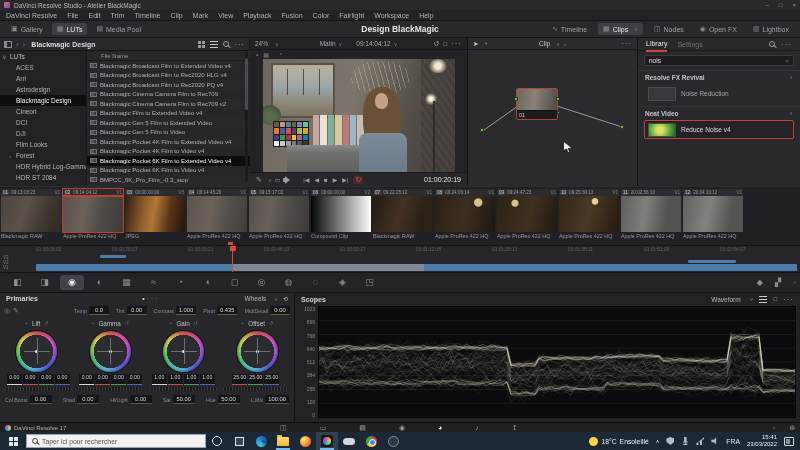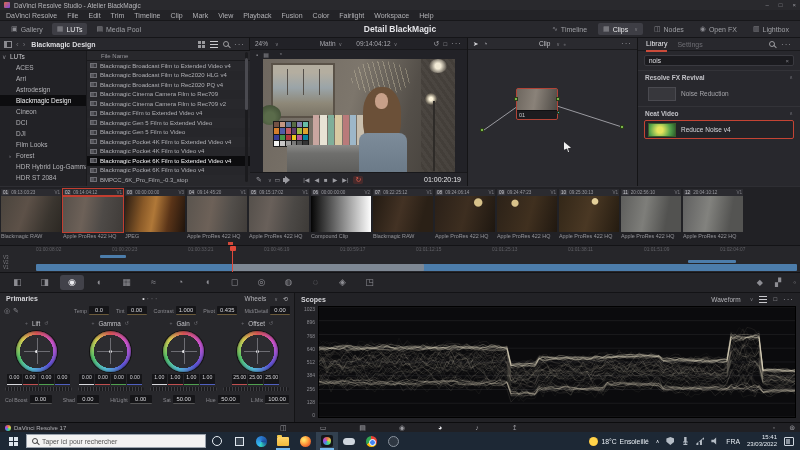--- a/index.html
+++ b/index.html
@@ -247,21 +247,21 @@
       <span>View</span>
       <span>Playback</span>
       <span>Fusion</span>
       <span>Color</span>
       <span>Fairlight</span>
       <span>Workspace</span>
       <span>Help</span>
     </div>
 
   <div id="pagebar" class="abs">
-    <span id="pagetitle">Detail BlackMagic</span>
+    <span id="pagetitle">Design BlackMagic</span>
     <div class="lgrp">
 
         <div class="pbtn">
           <span class="ig">▣</span>
           <span>Gallery</span>
 
         </div>
 
         <div class="pbtn on">
           <span class="ig">▦</span>

